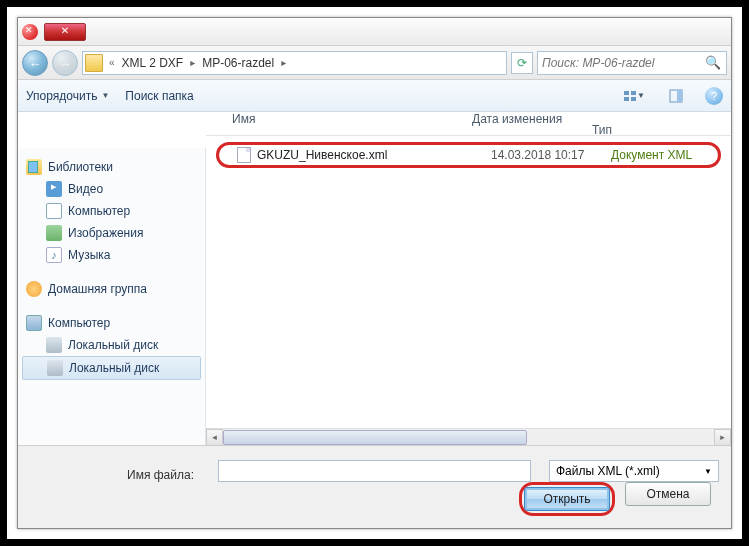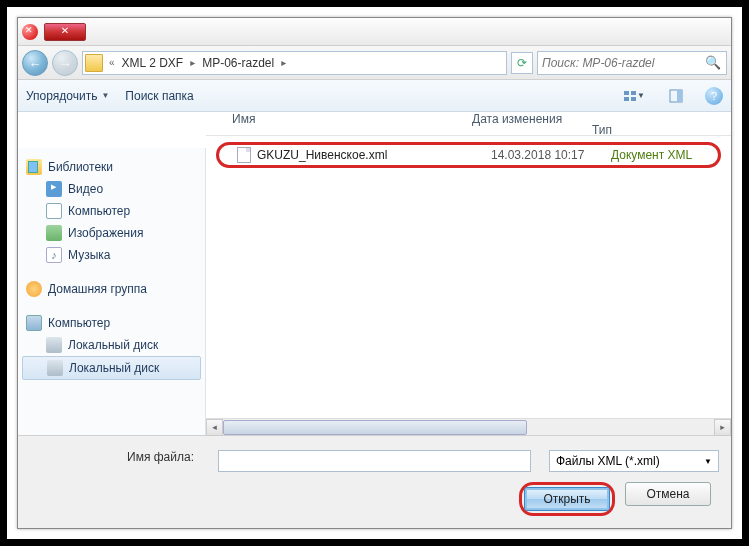--- a/index.html
+++ b/index.html
@@ -69,21 +69,21 @@
 .filerow .fname { width: 234px; color: #222; }
 .filerow .fdate { width: 120px; color: #555; }
 .filerow .ftype { color: #4d7c0f; }
 .hscroll { height: 17px; background: #f0f0f0; border-top: 1px solid #ddd; display: flex; align-items: center; }
 .hscroll .arrow { width: 17px; height: 17px; background: linear-gradient(#f7f7f7,#e2e2e2); border: 1px solid #ccc; text-align: center; font-size: 9px; color: #666; line-height: 14px; }
 .hscroll .track { flex: 1; background: #efefef; position: relative; height: 15px; }
 .hscroll .thumb { position: absolute; left: 0; width: 62%; height: 100%; background: linear-gradient(#e8eef5,#c7d5e4); border: 1px solid #aac; border-radius: 2px; }
 
 
 .footer { background: #f0f0f0; padding: 14px 12px 12px; }
-.frow { display: flex; align-items: flex-start; margin-bottom: 10px; gap: 18px; }
+.frow { display: flex; align-items: flex-end; gap: 18px; }
 .frow .lbl { width: 170px; text-align: right; color: #333; padding-right: 6px; }
 .frow input.fname-in { flex: 1; height: 22px; border: 1px solid #aebfd0; padding: 0 4px; background: #fff; }
 .frow .filter { width: 170px; height: 22px; border: 1px solid #aebfd0; background: #fff; display: flex; align-items: center; padding: 0 6px; justify-content: space-between; }
 .frow .filter .tri { font-size: 8px; }
 .brow { display: flex; justify-content: flex-end; gap: 10px; padding-right: 8px; }
 .btn { width: 86px; height: 24px; border: 1px solid #9aa; border-radius: 3px; background: linear-gradient(#fdfdfd,#e6e6e6); color: #222; }
 .btn.primary { border: 1px solid #3d87c7; background: linear-gradient(#eaf4fd,#bddcf5 48%,#9ecaee 52%,#c9e2f6); box-shadow: 0 0 0 2px #8fc3ea inset; }
 .hl-open { display: inline-block; border: 3px solid #d72626; border-radius: 14px; padding: 2px; }
 </style>
 </head>

